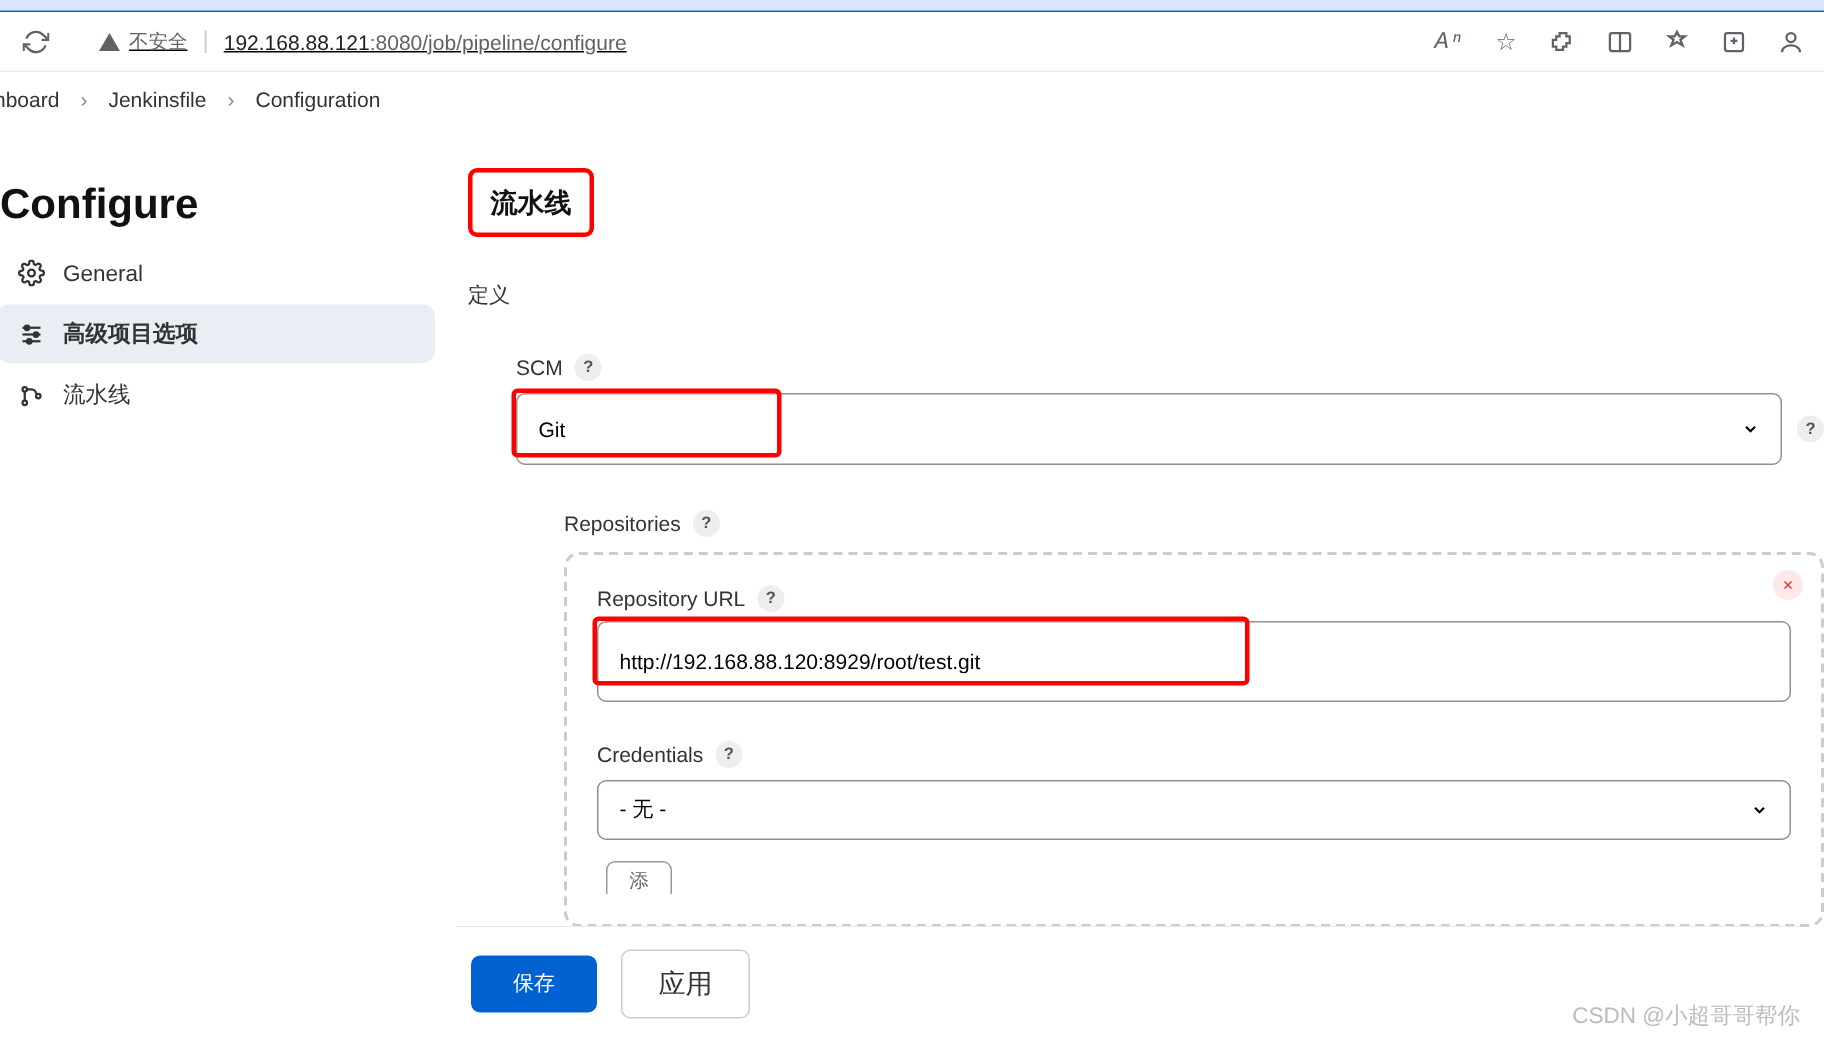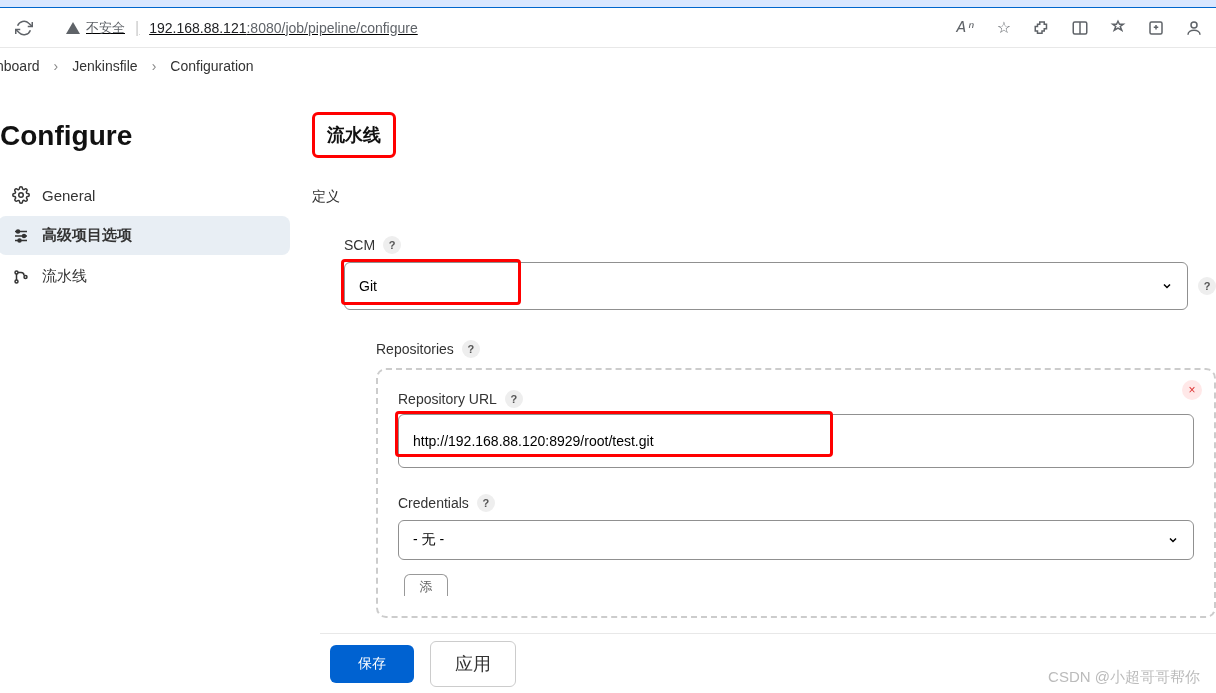--- a/index.html
+++ b/index.html
@@ -18,21 +18,21 @@
     .toolbar-right { margin-left: auto; display: flex; align-items: center; gap: 18px; color: #5f6368; }
     .toolbar-icon { width: 20px; height: 20px; display: flex; align-items: center; justify-content: center; font-size: 16px; }
     
     .breadcrumb { height: 36px; display: flex; align-items: center; padding: 0 16px; gap: 14px; font-size: 14px; color: #333; margin-left: -20px; }
     .breadcrumb-link { color: #333; text-decoration: none; cursor: pointer; }
     .breadcrumb-sep { color: #888; }
     
     .content-wrap { display: flex; margin-left: -6px; }
     
     .sidebar { width: 300px; padding-top: 36px; }
-    .page-heading { font-size: 28px; font-weight: 700; margin-left: 6px; margin-bottom: 24px; color: #111; }
+    .page-heading { font-size: 28px; font-weight: 700; margin-left: 6px; margin-bottom: 11px; color: #111; }
     .nav-item { display: flex; align-items: center; gap: 12px; padding: 10px 14px; font-size: 15px; color: #333; cursor: pointer; border-radius: 8px; margin: 2px 4px; }
     .nav-item.active { background: #e8eef4; font-weight: 700; }
     .nav-icon { width: 18px; height: 18px; display: flex; align-items: center; justify-content: center; }
     
     .main { flex: 1; padding-top: 28px; padding-left: 18px; padding-right: 0; }
     .section-title { font-size: 18px; font-weight: 700; color: #111; padding: 8px 12px; display: inline-block; }
     .hl-box-1 { border: 3px solid #ff0000; border-radius: 6px; display: inline-block; }
     
     .field-label { font-size: 14px; color: #333; margin-top: 30px; margin-bottom: 6px; display: flex; align-items: center; gap: 8px; }
     .help-icon { width: 18px; height: 18px; border-radius: 50%; background: #eee; display: flex; align-items: center; justify-content: center; font-size: 11px; color: #555; cursor: pointer; font-weight: bold; }
@@ -51,21 +51,21 @@
     
     .text-input { width: 100%; height: 54px; border: 1px solid #909090; border-radius: 6px; padding: 0 14px; font-size: 14px; background: #fff; }
     .input-hl-wrap { position: relative; }
     .input-hl { position: absolute; left: -3px; top: -3px; height: 46px; width: 438px; border: 3px solid #ff0000; border-radius: 4px; pointer-events: none; }
     
     .cred-row { display: flex; align-items: center; gap: 10px; margin-top: 8px; }
     .cred-select { flex: 1; height: 40px; border: 1px solid #909090; border-radius: 6px; padding: 0 14px; font-size: 14px; background: #fff; display: flex; align-items: center; justify-content: space-between; cursor: pointer; }
     
     .add-btn-partial { margin-top: 14px; margin-left: 6px; width: 44px; height: 22px; border: 1px solid #999; border-bottom: none; border-radius: 6px 6px 0 0; font-size: 13px; display: flex; align-items: center; justify-content: center; color: #666; padding-top: 3px; }
     
-    .footer-bar { position: fixed; left: 320px; bottom: 0; width: 896px; height: 60px; background: #fff; display: flex; align-items: center; gap: 16px; padding-left: 10px; border-top: 1px solid #e8e8e8; }
+    .footer-bar { position: fixed; left: 304px; bottom: 0; width: 896px; height: 76px; background: #fff; display: flex; align-items: center; gap: 16px; padding-left: 10px; border-top: 1px solid #e8e8e8; }
     .btn-primary { background: #0062d1; color: #fff; border: none; border-radius: 6px; padding: 10px 28px; font-size: 14px; cursor: pointer; }
     .btn-ghost { background: #fff; color: #333; border: 1px solid #ccc; border-radius: 6px; padding: 10px 24px; font-size: 18px; cursor: pointer; }
     
     .watermark { position: fixed; right: 16px; bottom: 6px; font-size: 15px; color: rgba(170,170,170,0.8); }
   </style>
 </head>
 <body>
 
 <div class="browser-tabs"></div>
 

